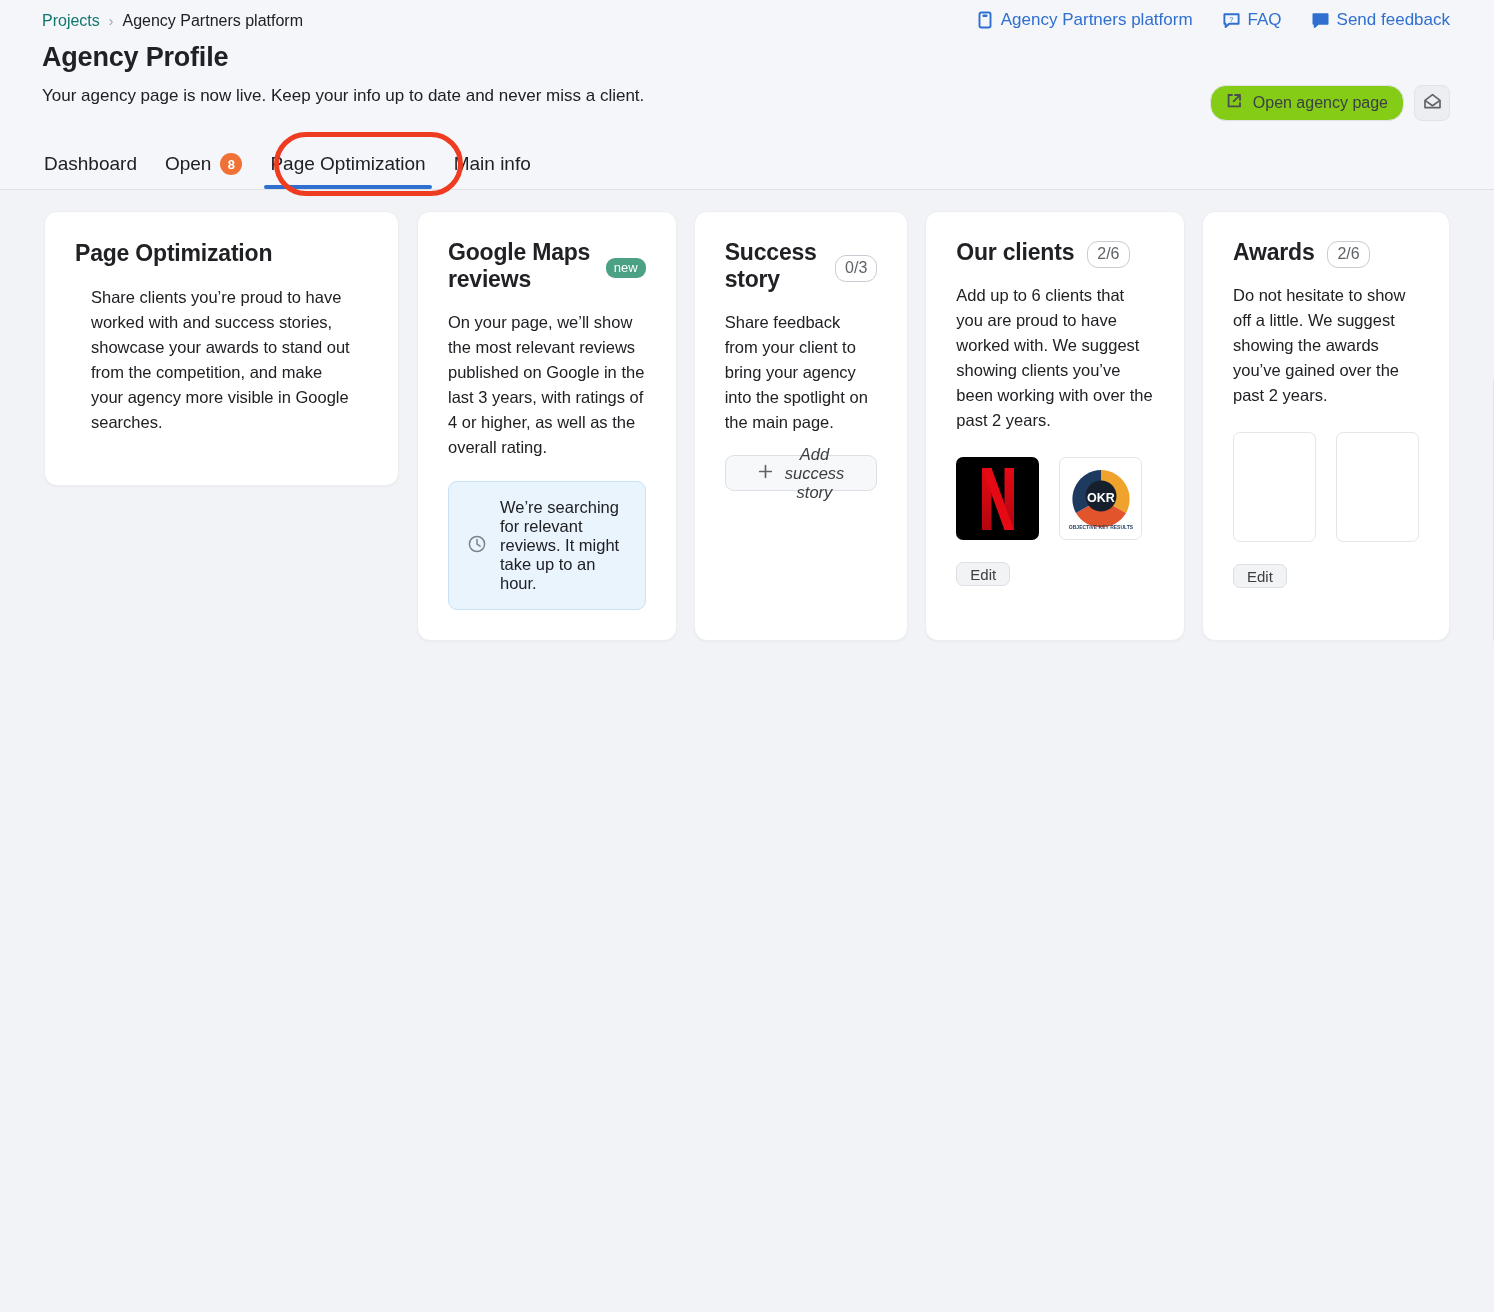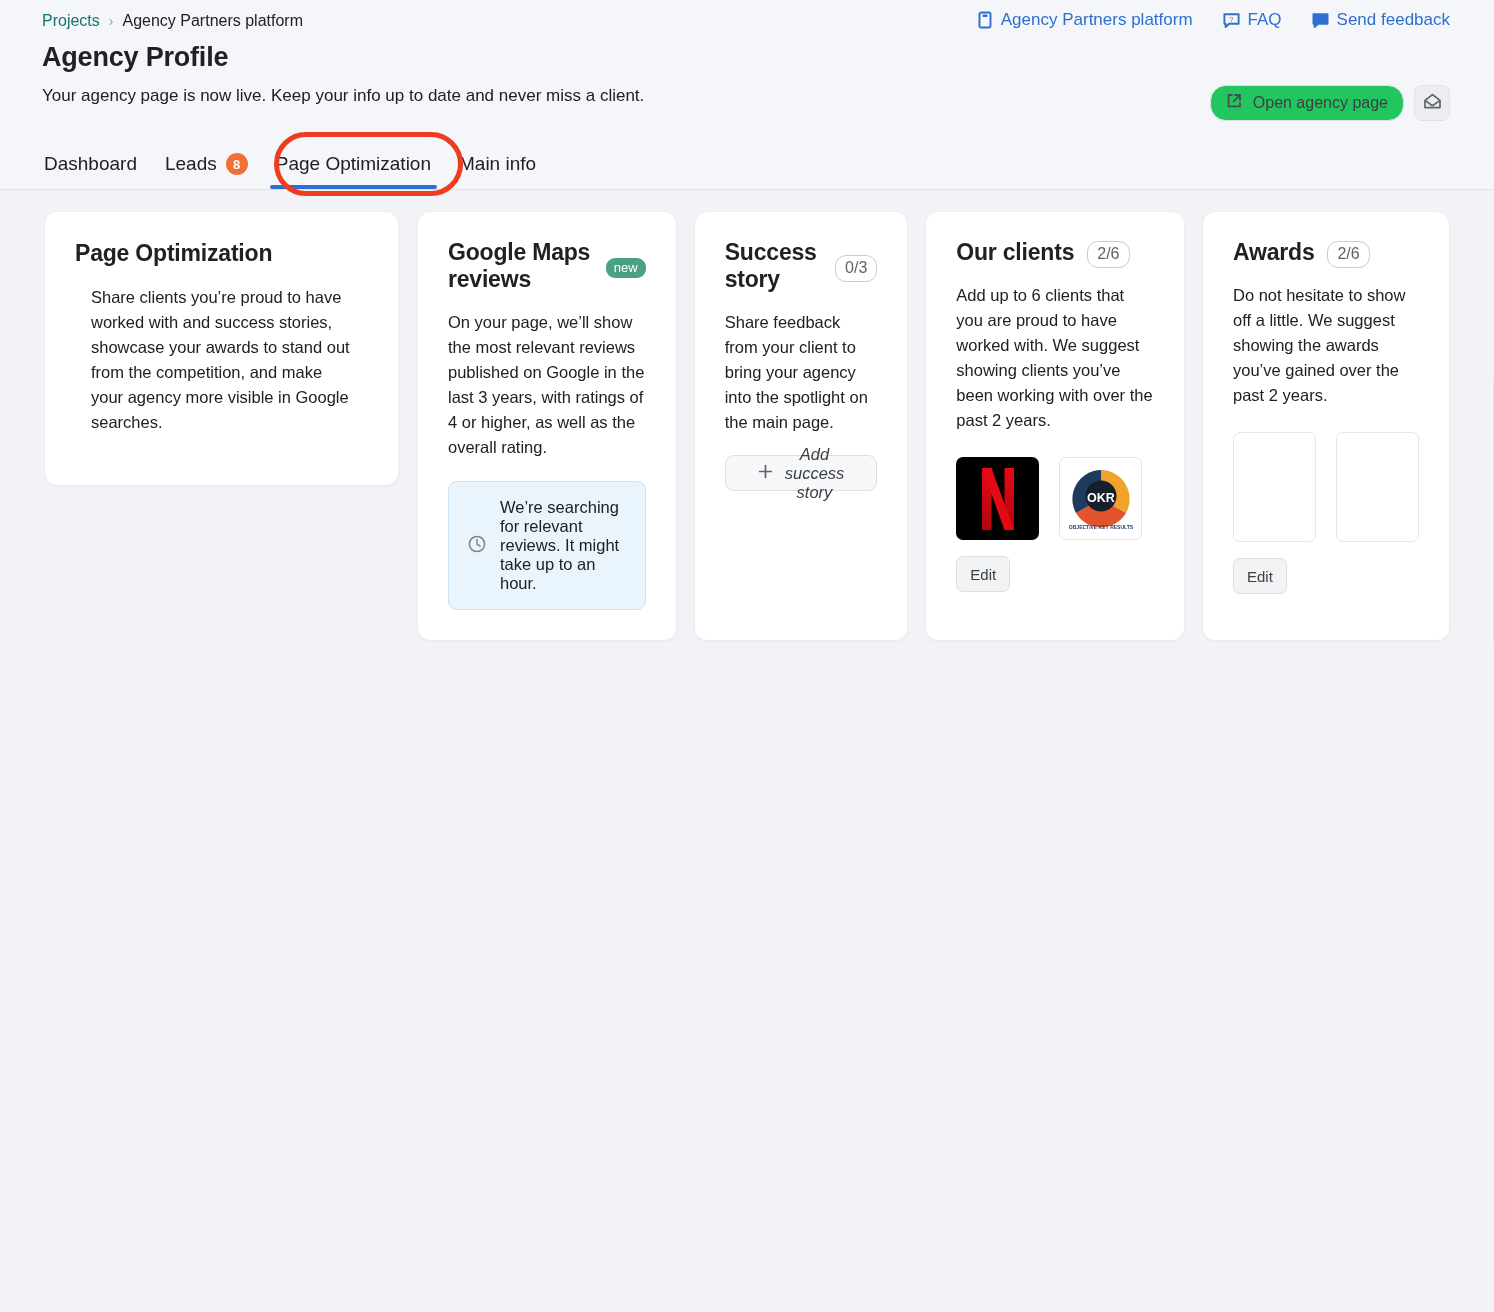--- a/index.html
+++ b/index.html
@@ -78,21 +78,21 @@
     top: 85px;
     right: 44px;
     display: flex;
     align-items: center;
     gap: 10px;
   }
   .btn-gray {
     display: flex;
     align-items: center;
     gap: 11px;
-    background: #22c55e;
+    background: #84cc16;
     border: 1px solid #e0e2e8;
     border-radius: 16px;
     height: 36px;
     padding: 0 15px;
     font-size: 16px;
     color: #3c4043;
     cursor: pointer;
     font-family: inherit;
   }
   .btn-icon-sq {
@@ -264,28 +264,28 @@
     border-radius: 9px;
     height: 36px;
     padding: 0 32px;
     font-size: 16.5px;
     color: #3c4043;
     cursor: pointer;
     font-family: inherit;
     font-style: italic;
   }
   .btn-edit {
-    margin-top: 16px;
+    margin-top: 22px;
     display: inline-flex;
     align-items: center;
     justify-content: center;
     background: #f2f3f5;
     border: 1px solid #dcdfe4;
     border-radius: 7px;
-    height: 36px;
+    height: 24px;
     padding: 0 13px;
     font-size: 15px;
     color: #3c4043;
     cursor: pointer;
     font-family: inherit;
   }
 
   .tiles { display: flex; gap: 20px; margin-top: 24px; }
   .tile {
     width: 83px;
@@ -370,21 +370,21 @@
           </svg>
       </span>
     </button>
   </div>
 
   <div class="tabs">
     <div class="tab">
       <span>Dashboard</span>
     </div>
     <div class="tab">
-      <span>Leads</span>
+      <span>Open</span>
       <span class="tab-badge">8</span>
     </div>
     <div class="tab active">
       <span>Page Optimization</span>
     </div>
     <div class="tab">
       <span>Main info</span>
     </div>
   </div>
 </div>

